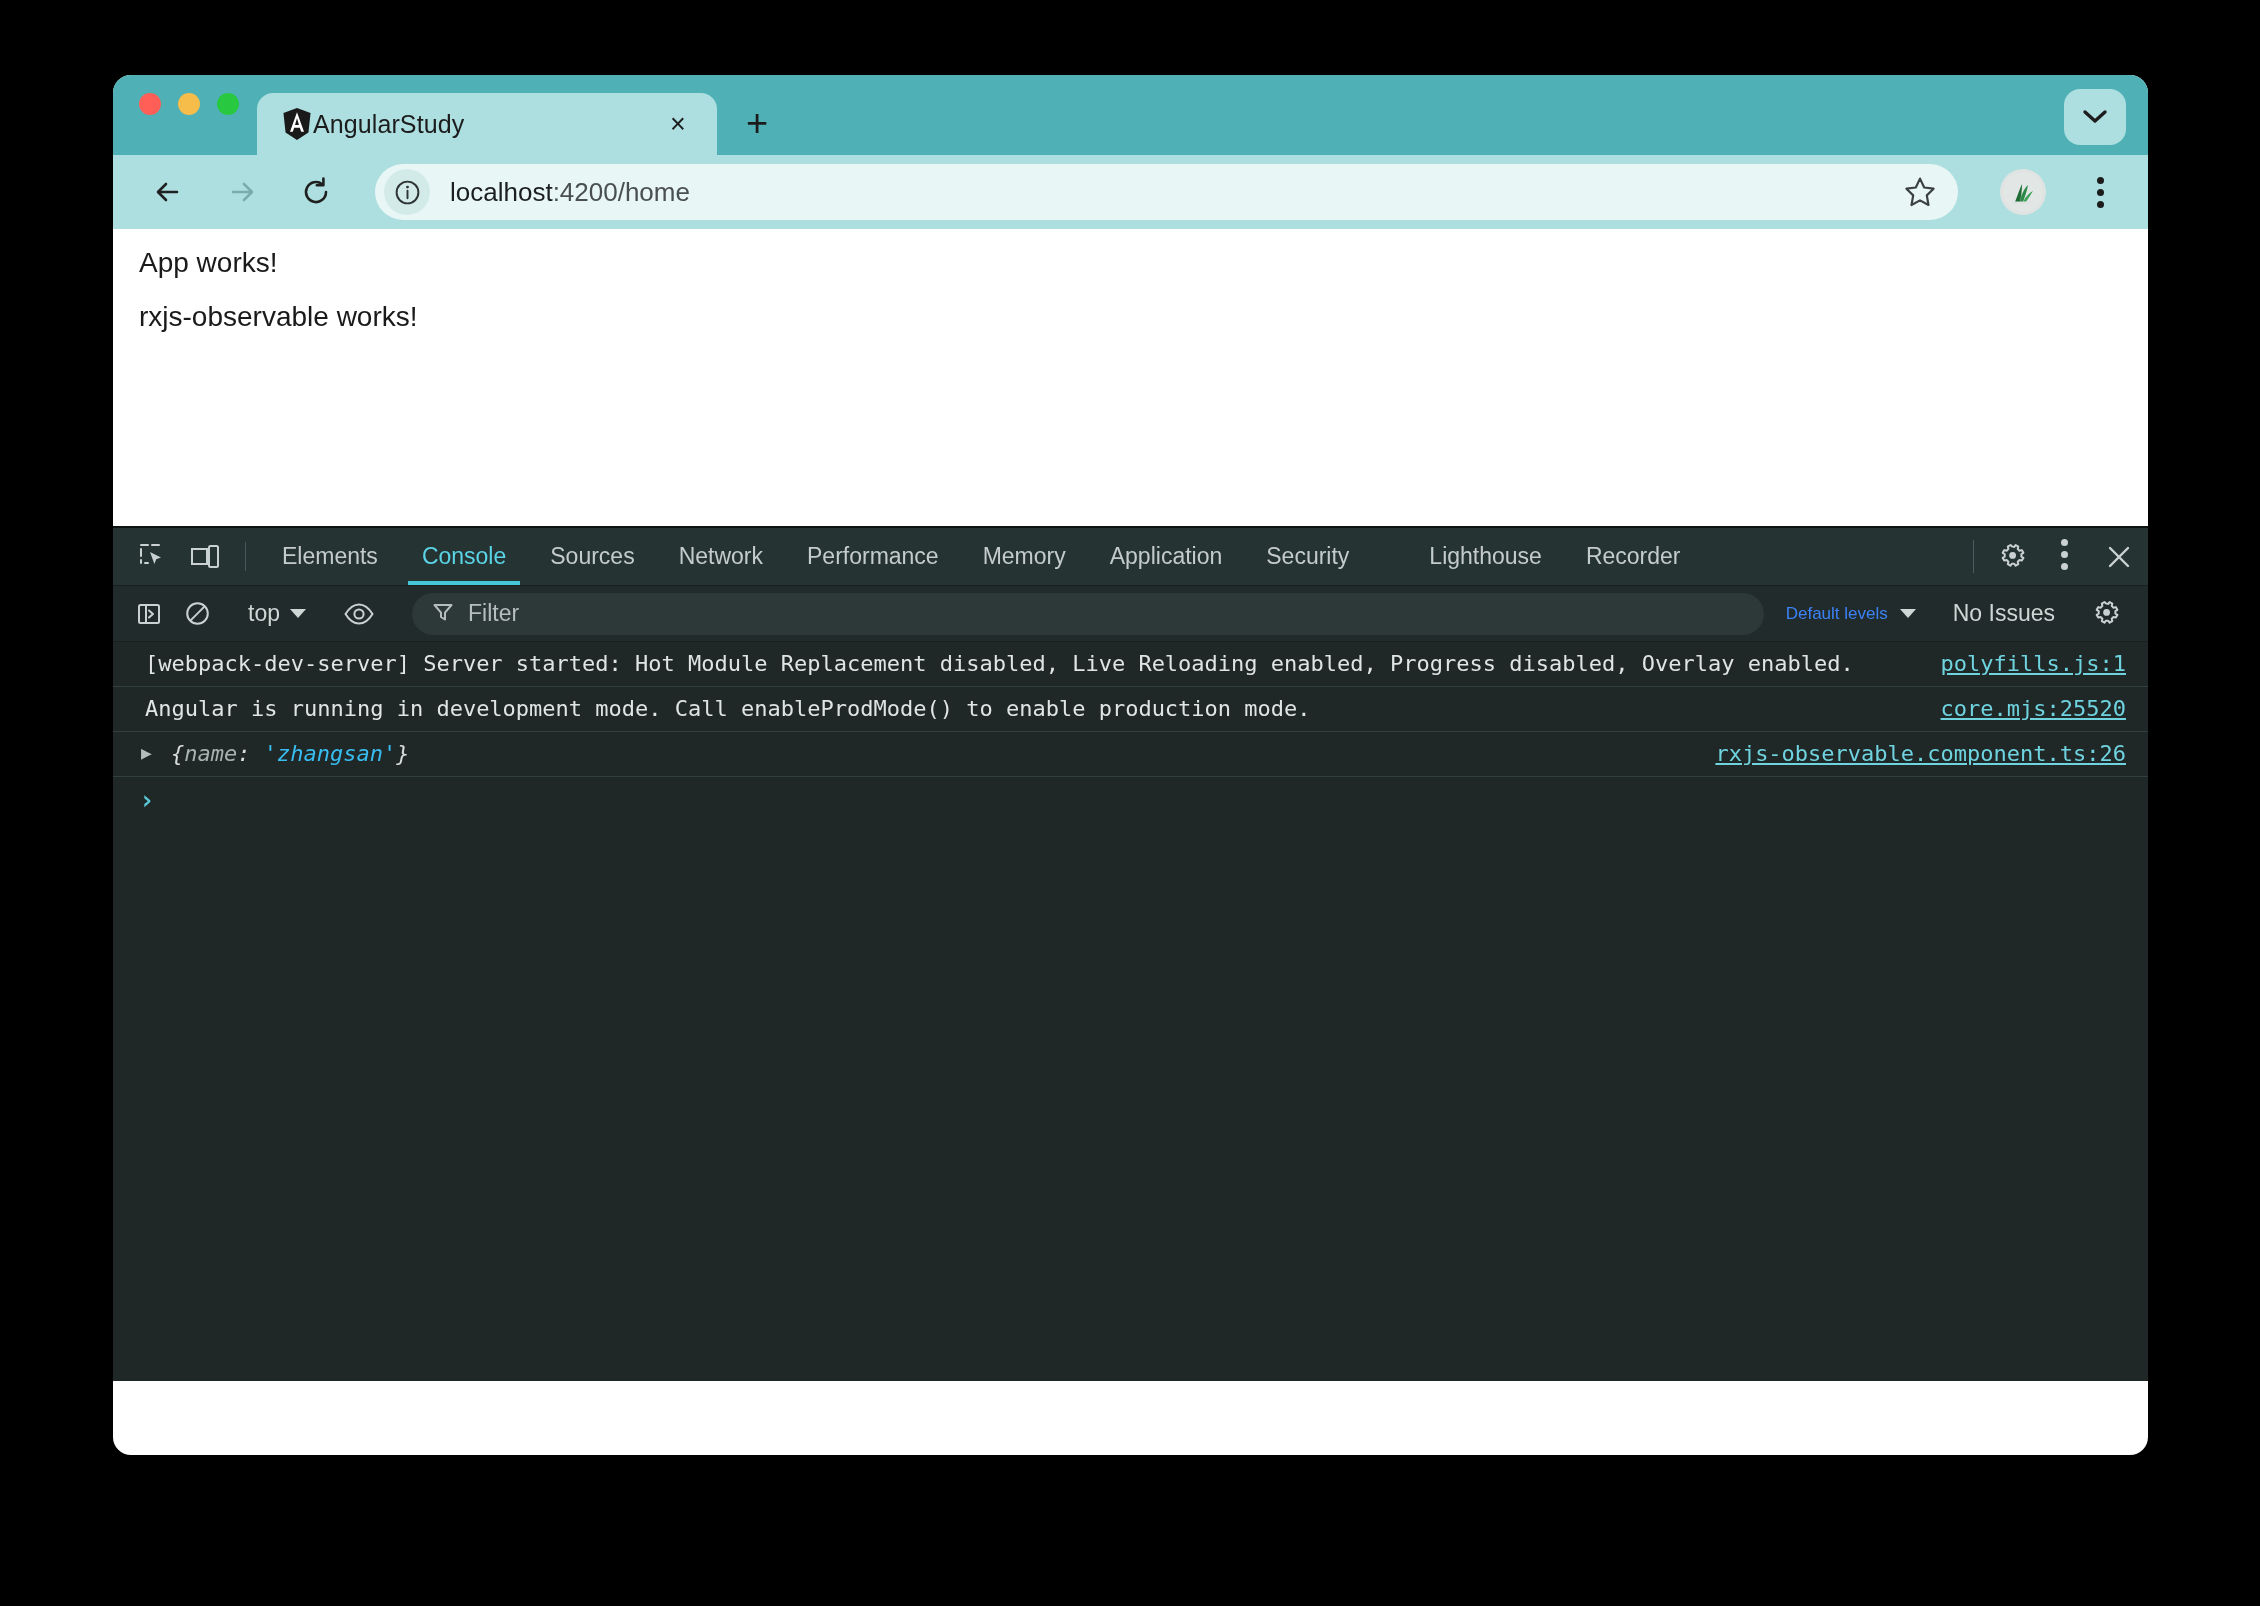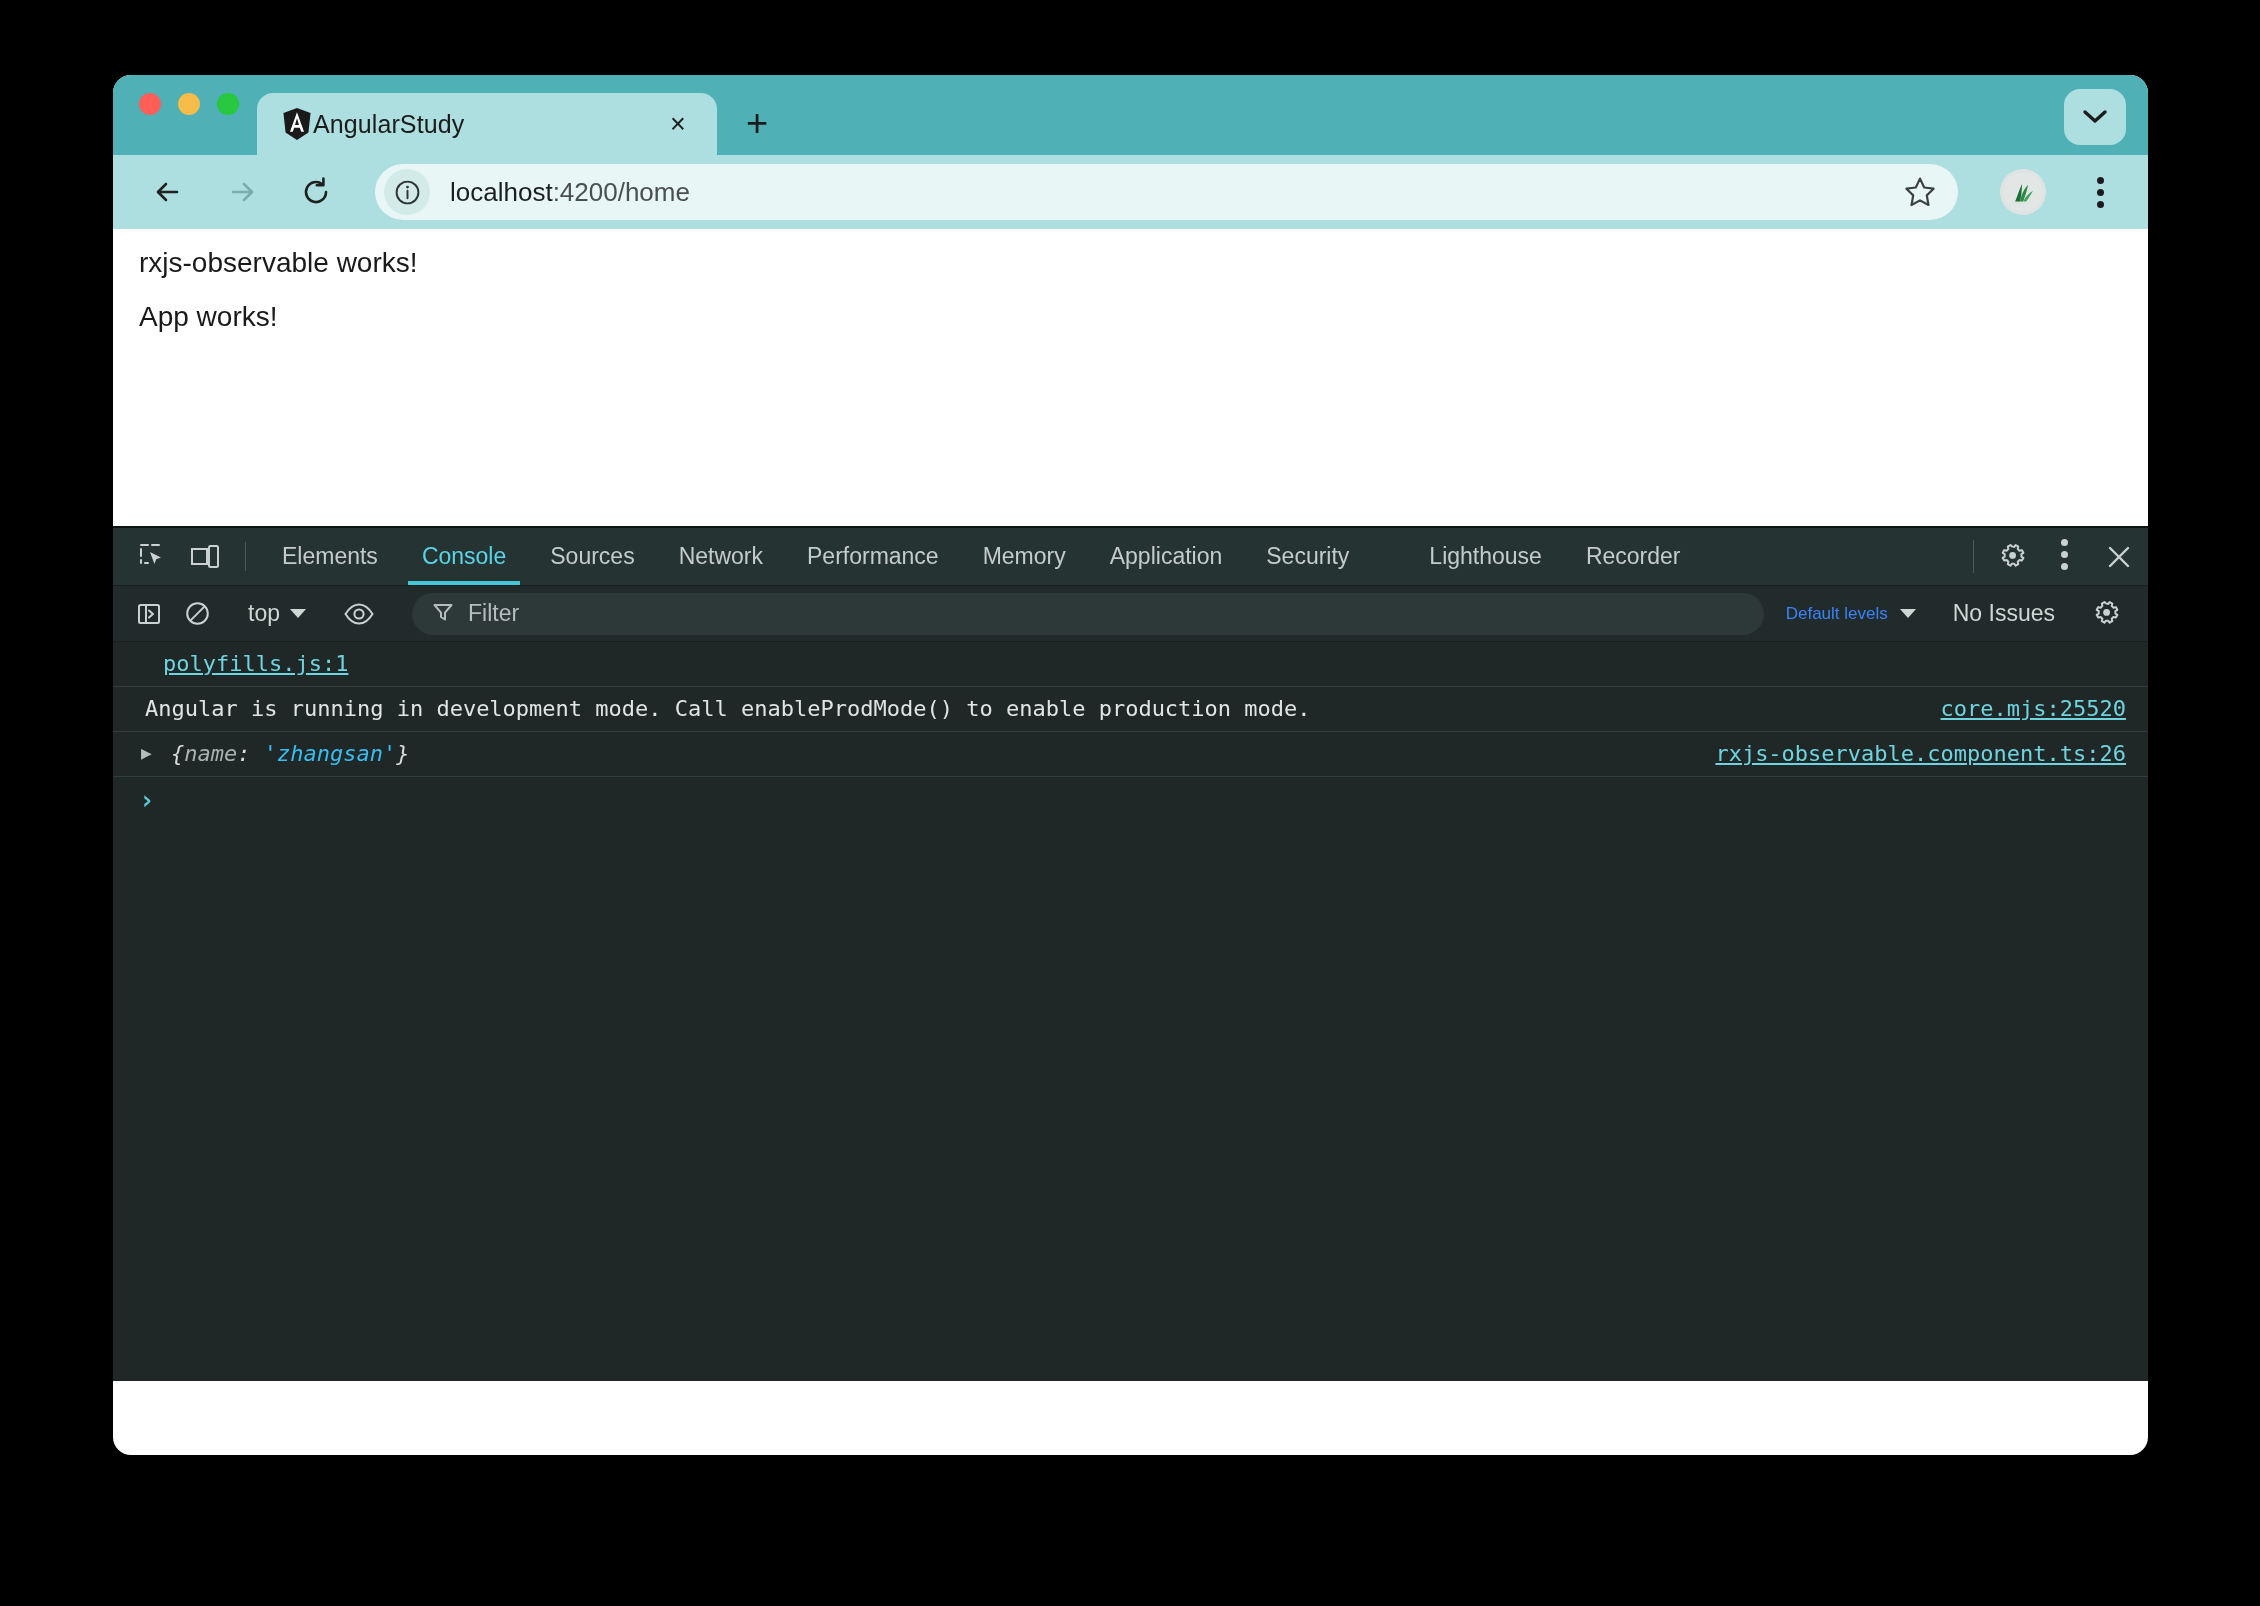--- a/index.html
+++ b/index.html
@@ -433,22 +433,22 @@
     </div>
 
     <div class="kebab">
       <i></i>
       <i></i>
       <i></i>
     </div>
   </div>
 
   <div class="page-content">
+    <div class="page-line">App works!</div>
     <div class="page-line">rxjs-observable works!</div>
-    <div class="page-line">App works!</div>
   </div>
 
   <div class="devtools">
 
     <div class="dt-tabbar">
       <div class="dt-icon-btn">
         <svg width="28" height="28" viewBox="0 0 28 28">
           <path d="M2 2 H9 M13 2 H20 M2 6 V13 M2 17 V20 M6 20 H9" stroke="#c9d2d0" stroke-width="2" stroke-linecap="round" stroke-dasharray="0.1 0"></path>
           <path d="M11 9 L22 14.6 L17.2 16.2 L15.4 21 Z" fill="#c9d2d0"></path>
         </svg>
@@ -542,20 +542,21 @@
         <svg width="30" height="30" viewBox="0 0 30 30">
           <path d="M15 4.4 L17.3 5 L18.6 3 L21.3 4.6 L20.7 6.9 L22.5 8.7 L24.8 8.1 L26.4 10.8 L24.4 12.1 L24.4 14.6 L26.4 15.9 L24.8 18.6 L22.5 18 L20.7 19.8 L21.3 22.1 L18.6 23.7 L17.3 21.7 L14.8 21.7 L13.5 23.7 L10.8 22.1 L11.4 19.8 L9.6 18 L7.3 18.6 L5.7 15.9 L7.7 14.6 L7.7 12.1 L5.7 10.8 L7.3 8.1 L9.6 8.7 L11.4 6.9 L10.8 4.6 L13.5 3 Z" fill="none" stroke="#c9d2d0" stroke-width="2" stroke-linejoin="round"></path>
           <circle cx="15.6" cy="13.4" r="3.4" fill="#c9d2d0"></circle>
         </svg>
       </div>
     </div>
 
     <div class="dt-console-body">
 
       <div class="console-row">
+        <span class="msg">[webpack-dev-server] Server started: Hot Module Replacement disabled, Live Reloading enabled, Progress disabled, Overlay enabled.</span>
         <span class="src">polyfills.js:1</span>
       </div>
 
       <div class="console-row">
         <span class="msg">Angular is running in development mode. Call enableProdMode() to enable production mode.</span>
         <span class="src">core.mjs:25520</span>
       </div>
 
       <div class="console-row">
         <span class="disclosure">▶</span>

